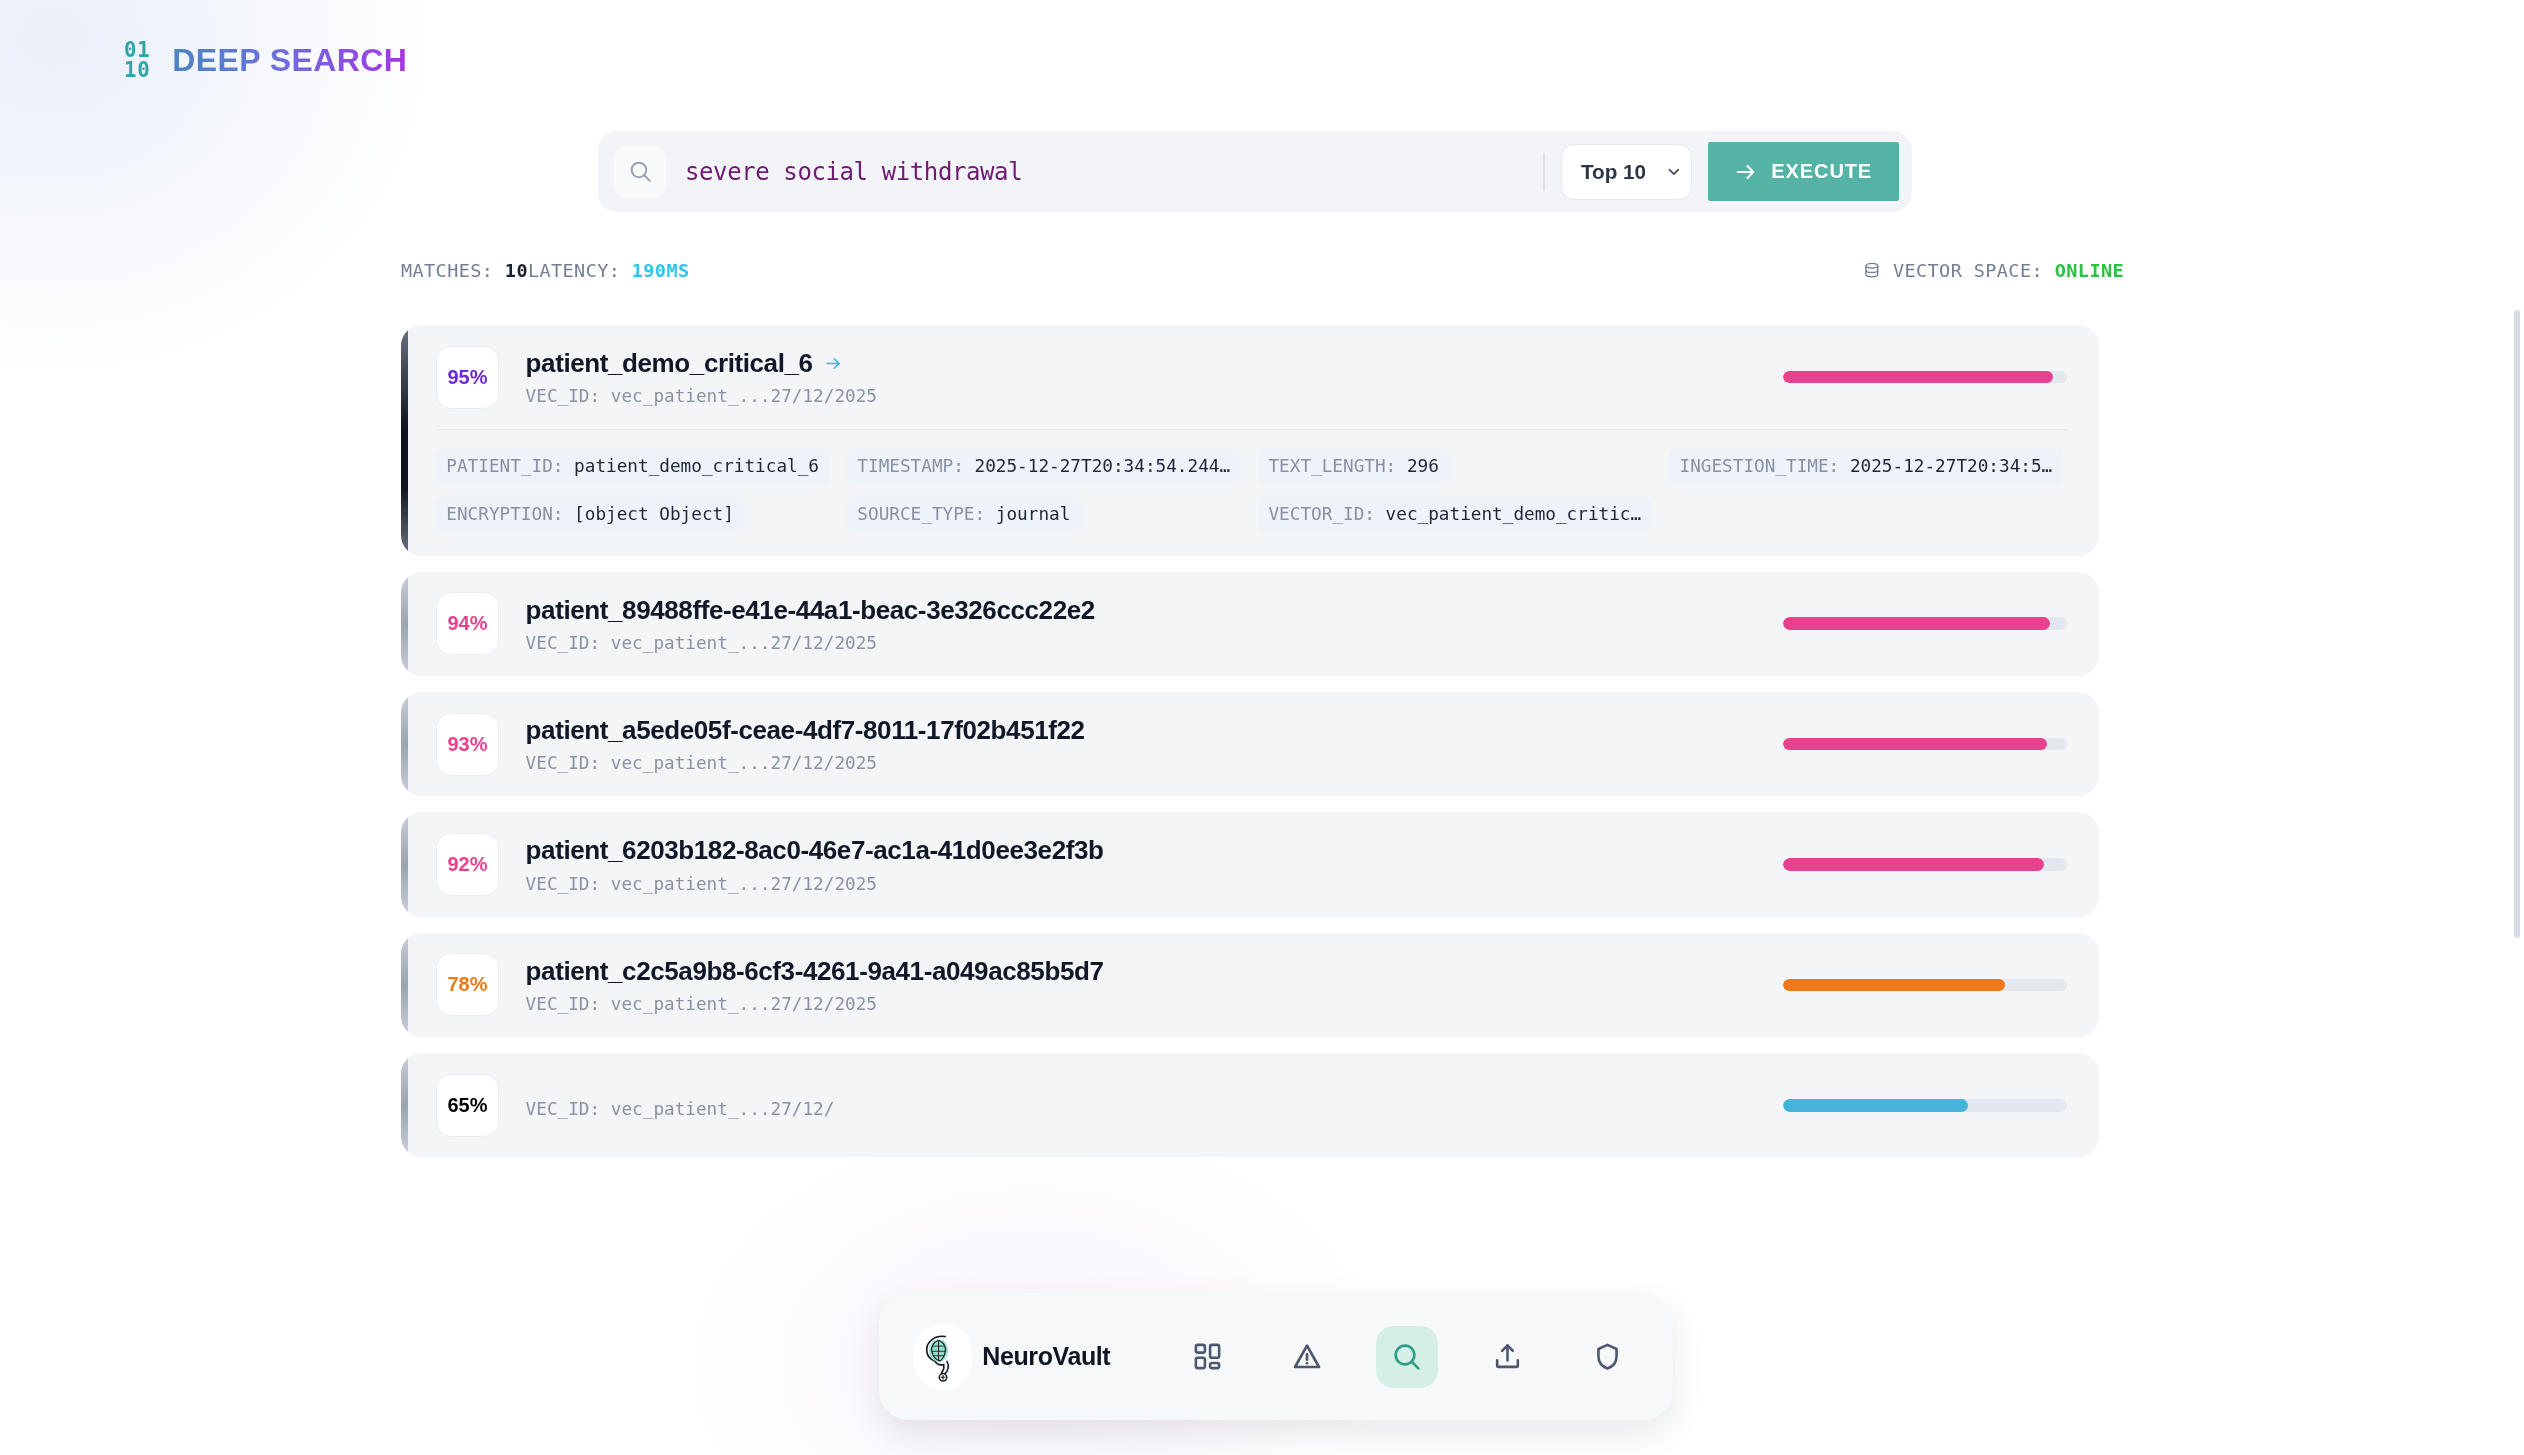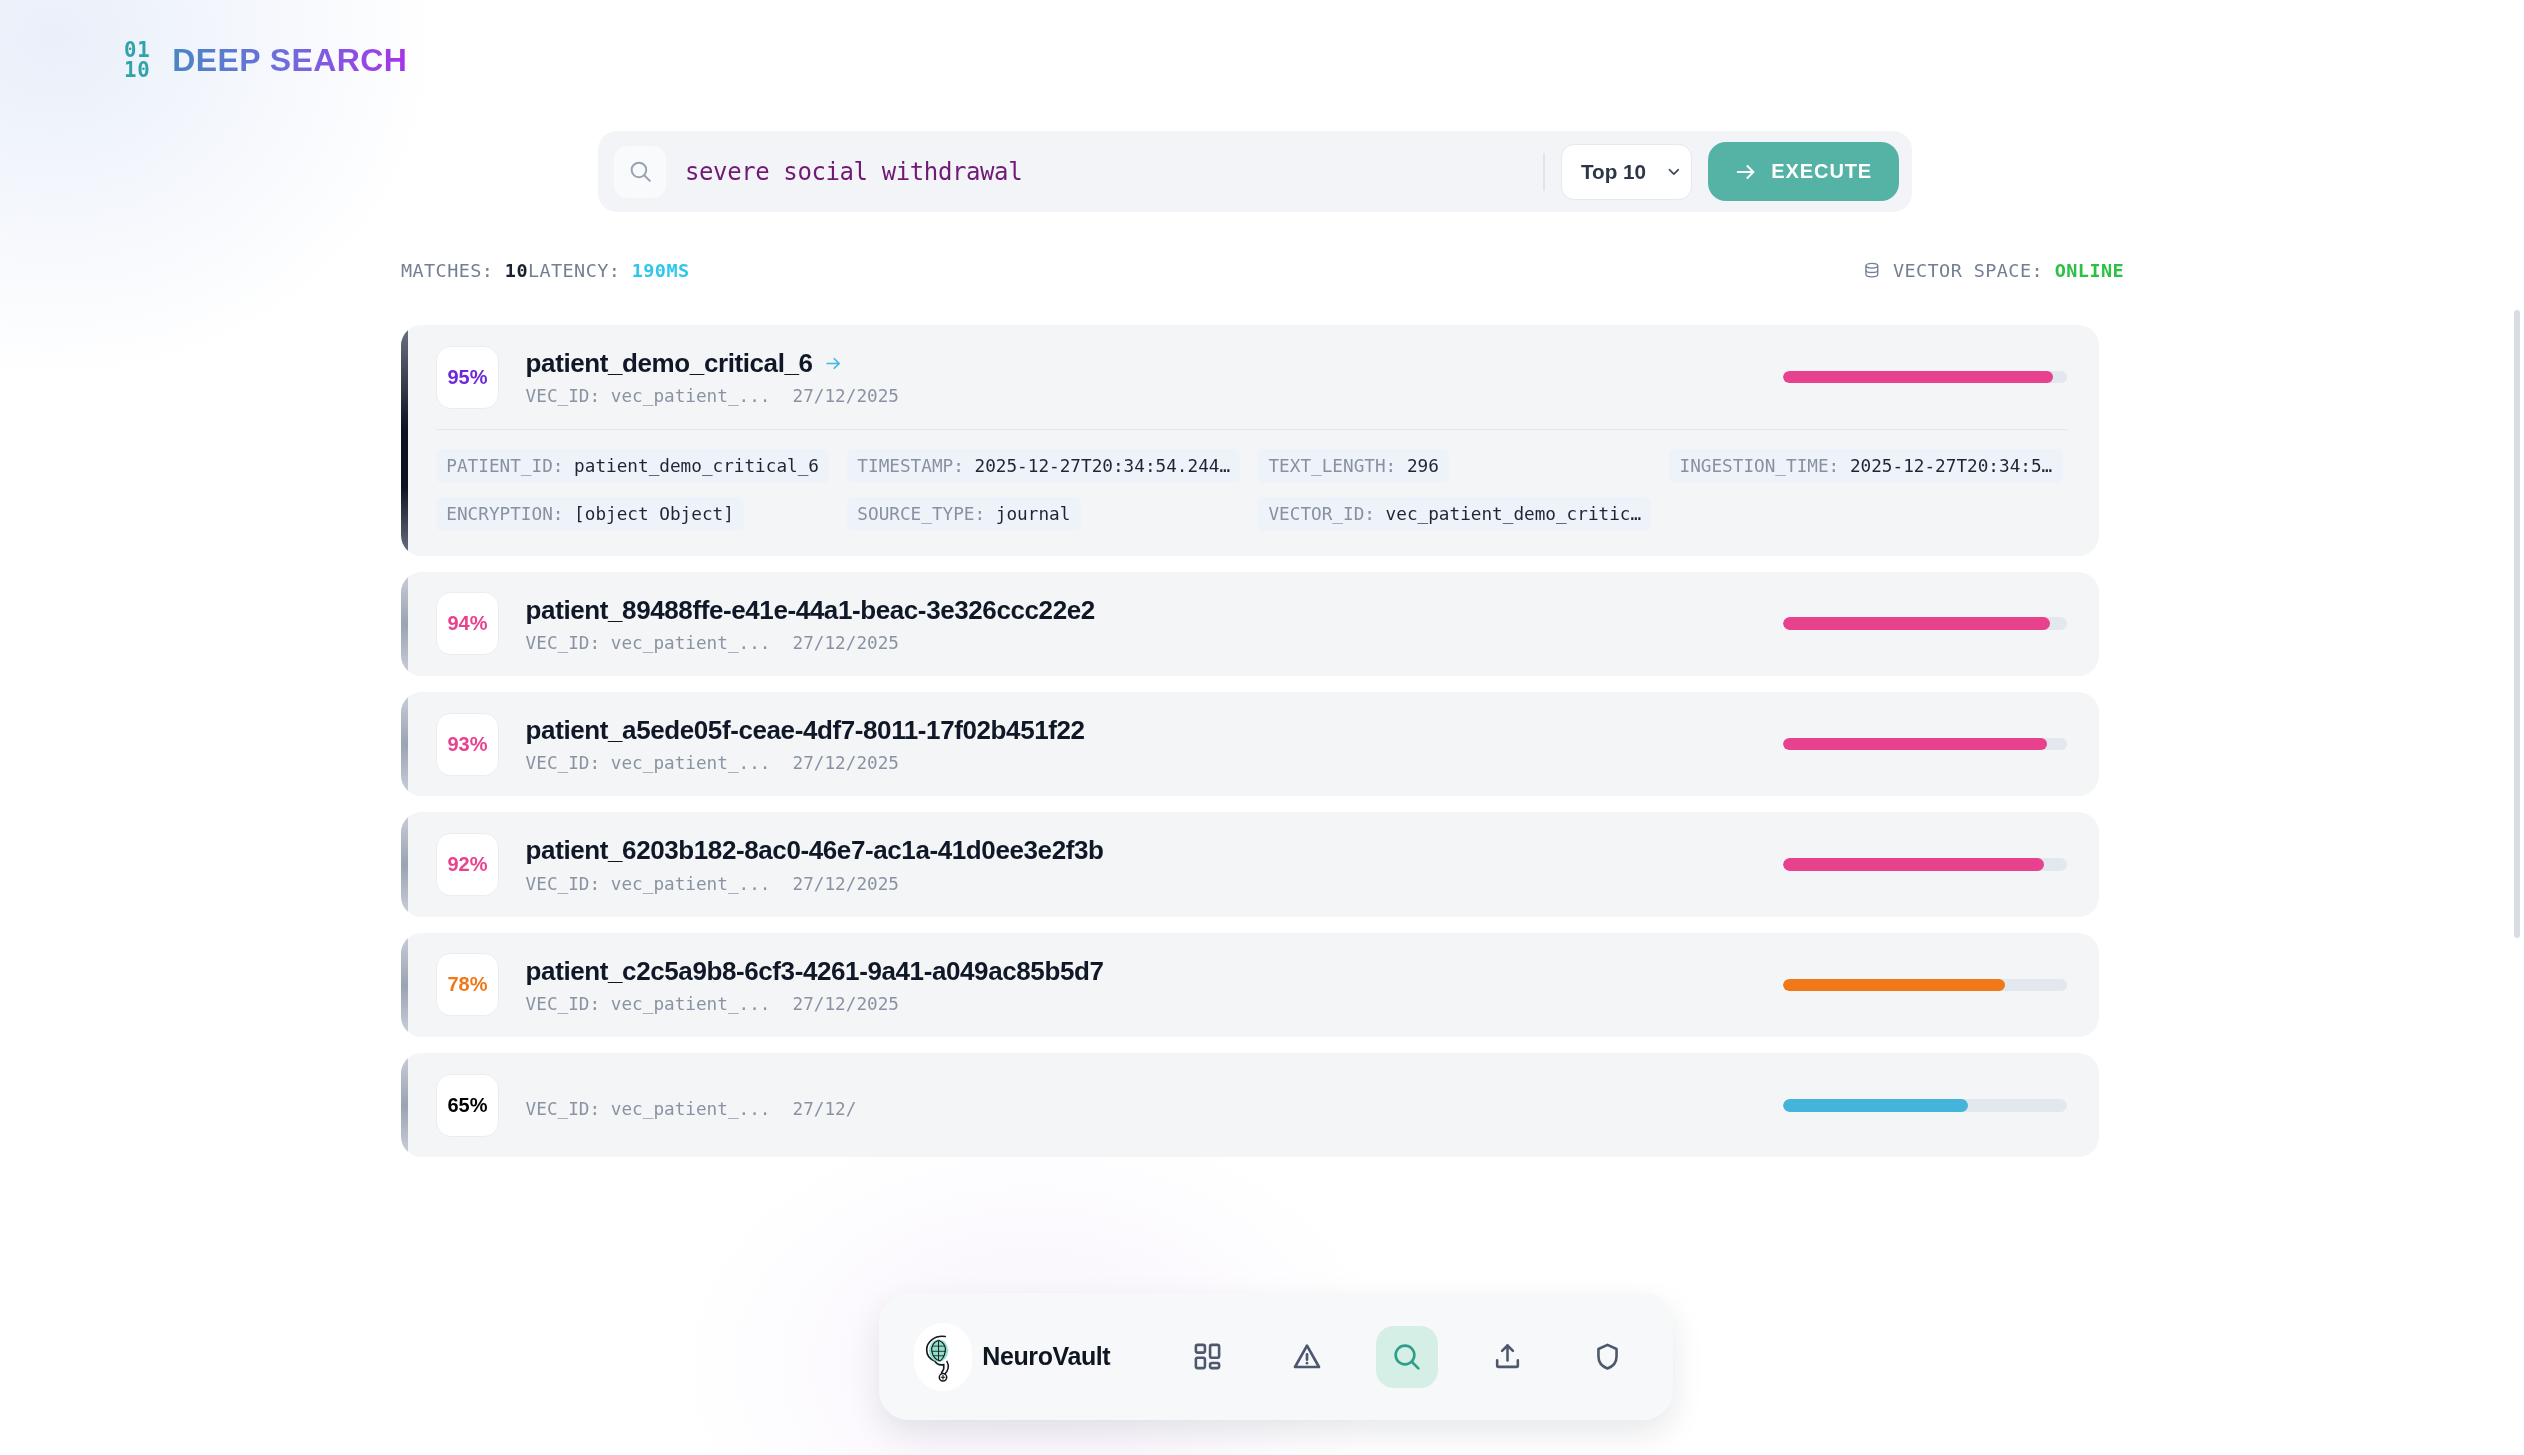--- a/index.html
+++ b/index.html
@@ -117,21 +117,21 @@
     cursor: pointer;
   }
   .topk-select svg { flex: 0 0 auto; }
   .execute-btn {
     flex: 0 0 auto;
     margin-left: 16px;
     height: 59px;
     background: #54b3a5;
     color: #ffffff;
     border: none;
-    border-radius: 18px;
+    border-radius: 2px;
     display: flex;
     align-items: center;
     gap: 14.8px;
     padding: 0 26.6px;
     font-size: 20px;
     font-weight: 700;
     letter-spacing: 0.9px;
     cursor: pointer;
     font-family: "Liberation Sans", sans-serif;
   }
@@ -216,21 +216,20 @@
     align-items: center;
     gap: 11.8px;
     white-space: nowrap;
   }
   .card-sub {
     margin-top: 7.4px;
     font-family: "DejaVu Sans Mono", monospace;
     font-size: 17.7px;
     color: #8a93a3;
     display: flex;
-    gap: 22px;
   }
   .score-bar-wrap {
     flex: 0 0 auto;
     width: 284px;
     margin-left: 29.5px;
   }
   .score-track {
     width: 100%;
     height: 12.6px;
     background: #e3e7ee;

